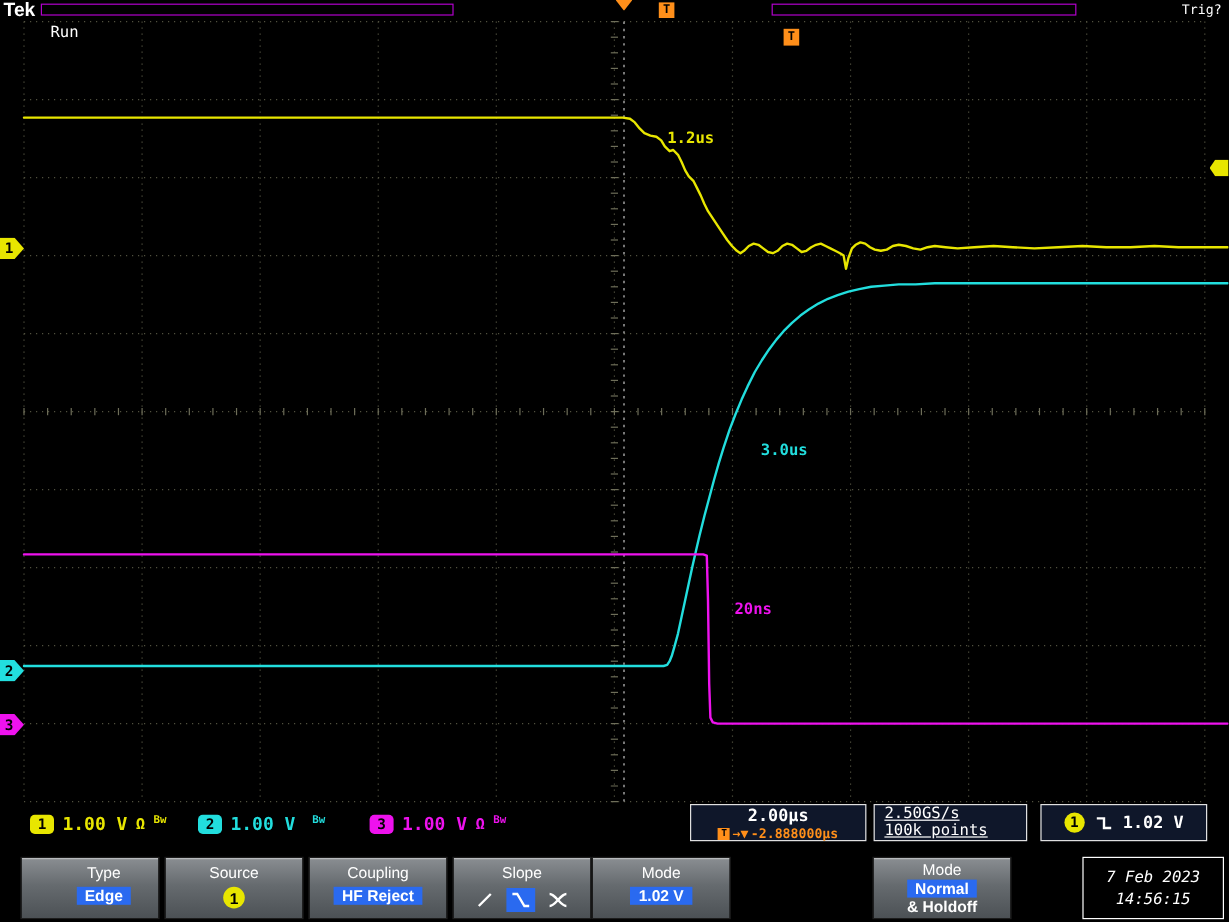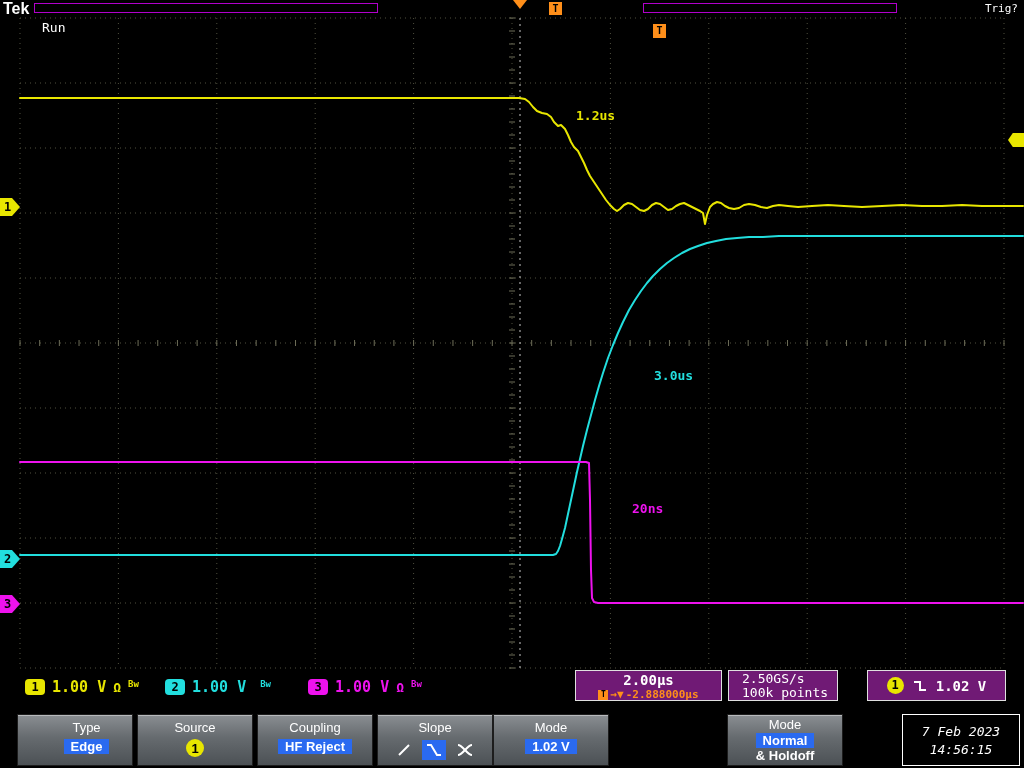--- a/index.html
+++ b/index.html
@@ -17,44 +17,44 @@
   #recview-left  { left:34px;  width:344px; }
   #recview-right { left:643px; width:254px; }
   .trig-tri { position:absolute; left:513px; top:0; width:14px; height:9px; background:var(--trigger);
               clip-path:polygon(0 0,100% 0,50% 100%); z-index:6; }
   .tbox { position:absolute; width:13px; height:13px; background:var(--trigger); color:#000;
           font-weight:bold; font-size:10px; line-height:13px; text-align:center; z-index:6; }
   #t-top   { left:549px; top:2px; }
   #t-delay { left:653px; top:24px; height:14px; line-height:14px; }
 
   
-  .wave-label { position:absolute; font-weight:bold; font-size:13px; z-index:4;margin-left:20px; }
+  .wave-label { position:absolute; font-weight:bold; font-size:13px; z-index:4; }
   .ch-marker { position:absolute; left:0; width:20px; height:18px; color:#000; z-index:6;
                clip-path:polygon(0 0,60% 0,100% 50%,60% 100%,0 100%);
                font-weight:bold; font-size:12px; line-height:18px; padding-left:4px; }
   #trig-level-arrow { position:absolute; left:1008px; width:16px; height:14px; z-index:6;
                clip-path:polygon(100% 0,30% 0,0 50%,30% 100%,100% 100%); }
 
   
   .readout-row { position:absolute; left:0; top:668px; width:1024px; height:44px; z-index:5; }
   .ch-readout { position:absolute; top:10px; display:flex; align-items:center; gap:7px;
                 font-weight:bold; font-size:15px; }
   #ch-readout-0 { left:25px; } #ch-readout-1 { left:165px; } #ch-readout-2 { left:308px; }
   .ch-badge { display:inline-flex; width:20px; height:16px; border-radius:4px; color:#000;
               font-size:12px; font-weight:bold; align-items:center; justify-content:center; }
   .ch-ohm { font-size:13px; }
   .ch-bw  { font-size:9px; align-self:flex-start; margin-top:1px; }
-  .rbox { position:absolute; top:2px; height:31px; border:1px solid #e0e0e0; background:#701a75; color:#fff; }
+  .rbox { position:absolute; top:2px; height:31px; border:1px solid #e0e0e0; background:#0f172a; color:#fff; }
   #hbox { left:575px; width:147px; text-align:center; }
   #hbox .tb { font-weight:bold; font-size:14px; margin-top:1px; }
   #hbox .delay { font-weight:bold; font-size:11px; color:var(--trigger);
                  display:flex; align-items:center; justify-content:center; gap:2px; }
   .mini-t { display:inline-block; width:10px; height:10px; background:var(--trigger); color:#000;
             font-weight:bold; font-size:8px; line-height:10px; text-align:center; }
-  #abox { left:728px; width:110px; font-size:13px; line-height:14px; padding:1px 0 0 13px; }
+  #abox { left:728px; width:128px; font-size:13px; line-height:14px; padding:1px 0 0 8px;text-decoration:underline; }
   #tbox { left:867px; width:139px; display:flex; align-items:center; justify-content:center; gap:8px; }
   .trig-badge { width:17px; height:17px; border-radius:50%; background:var(--ch1); color:#000;
                 font-weight:bold; font-size:12px; line-height:17px; text-align:center; }
   #tbox .lvl { font-weight:bold; font-size:14px; }
   #tbox svg { stroke:#fff; fill:none; stroke-width:2; }
 
   
   .menu-btn { position:absolute; top:714px; width:116px; height:52px; color:#fff; text-align:center;
               background:linear-gradient(#8a8e92 0%,#666b6f 45%,#4c5155 100%);
               border:1px solid #1d1d1d; box-shadow:inset 0 1px 0 rgba(255,255,255,.4);

